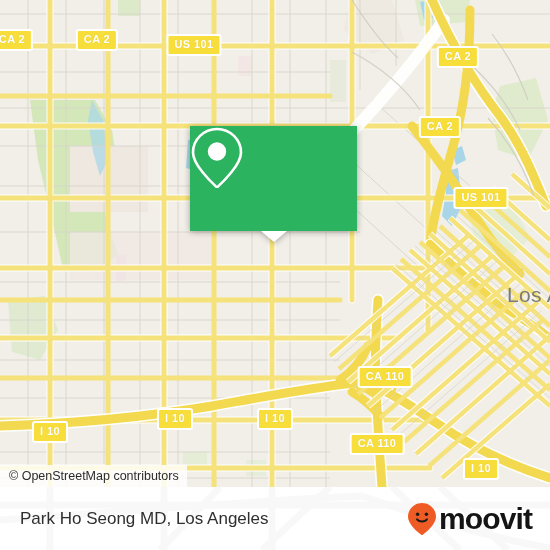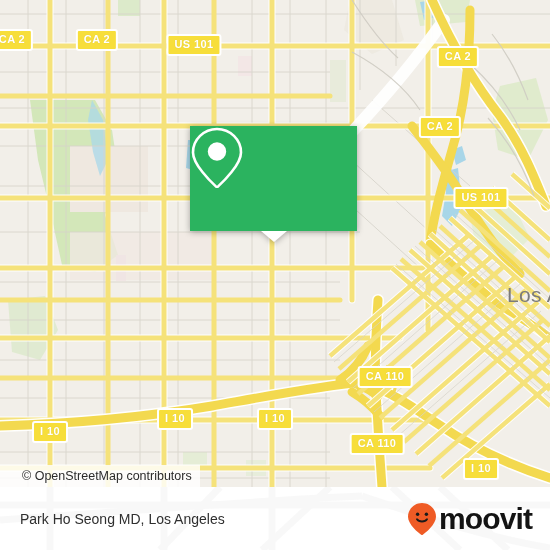--- a/index.html
+++ b/index.html
@@ -42,21 +42,21 @@
     transform:translateY(-50%);
   }
 
   
   #attrib {
     position:absolute; left:0; bottom:0;
     background:rgba(255,255,255,.82);
     color:#2b2b2b;
     font-size:12.5px;
     line-height:22px;
-    padding:0 8px 0 22px;
+    padding:0 8px 0 9px;
     white-space:nowrap;
   }
 
   
   #popup {
     position:absolute; left:190px; top:126px;
     width:167px;
     filter:drop-shadow(0 1px 3px rgba(0,0,0,.33));
   }
   #popup-green {
@@ -93,21 +93,21 @@
   #footer-watermark {
     position:absolute; left:0; top:-487px;
     width:550px; height:550px;
     opacity:.055;
     pointer-events:none;
   }
   #footer-title {
     position:absolute; left:20px; top:50%;
     transform:translateY(-50%);
     color:#2f2f2f;
-    font-size:14px;
+    font-size:17px;
     white-space:nowrap;
   }
   #brand {
     position:absolute; right:18px; top:50%;
     transform:translateY(-50%);
     display:flex; align-items:center; gap:2px;
   }
   #brand-word {
     color:#141414;
     font-size:30px;

